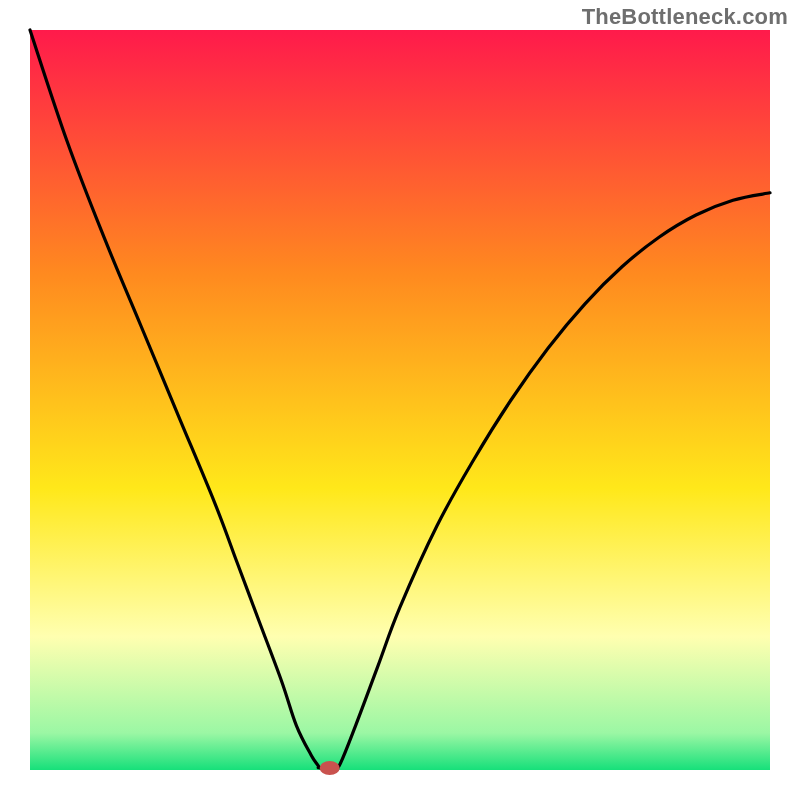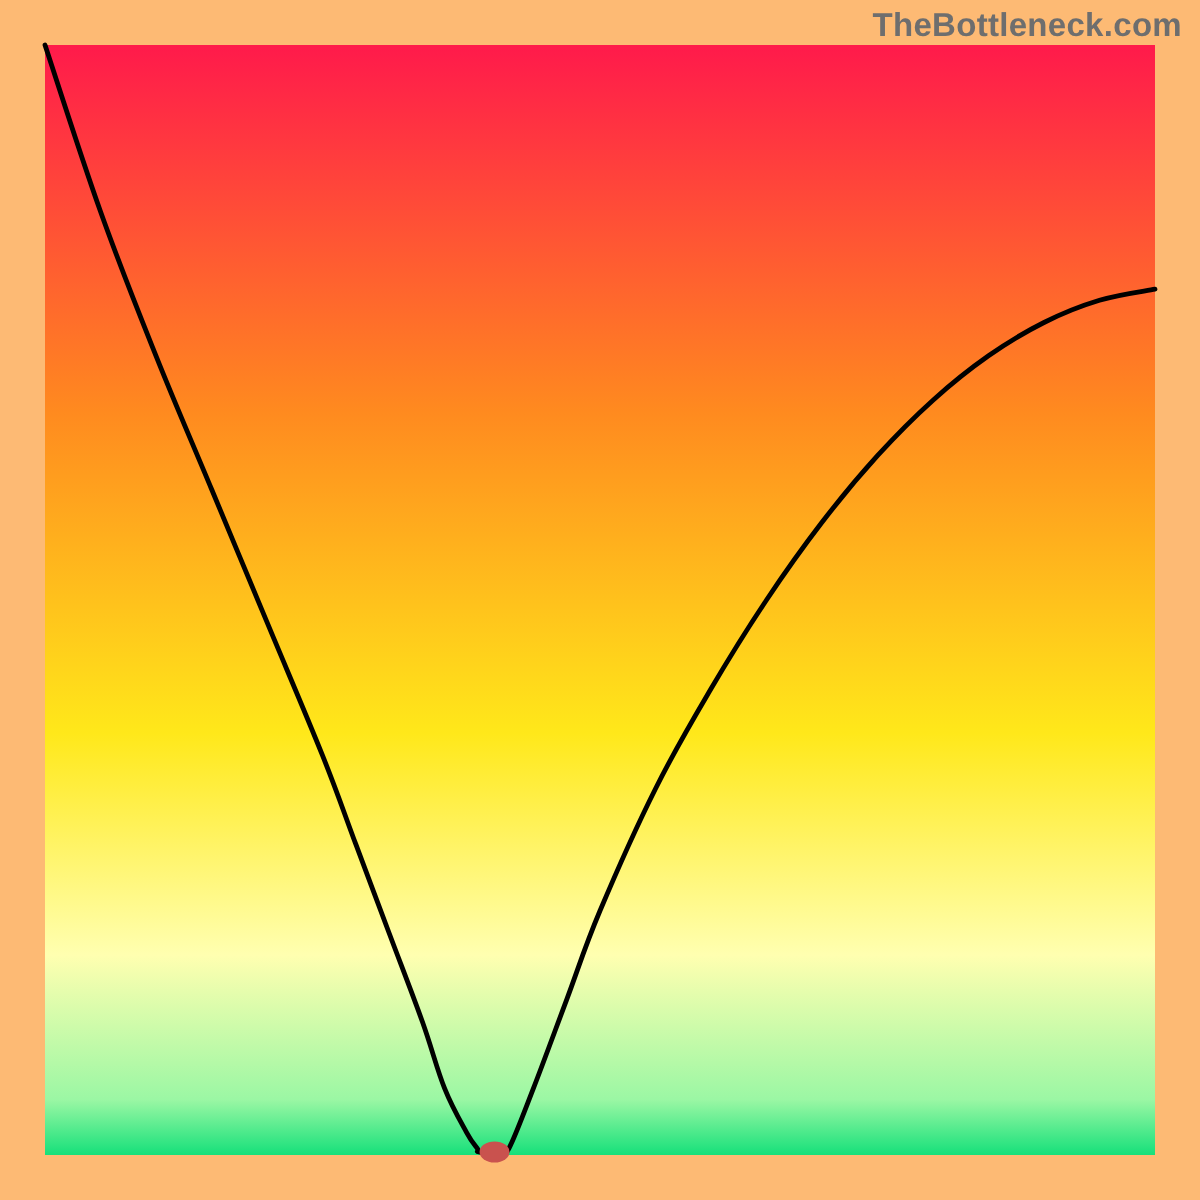--- a/index.html
+++ b/index.html
@@ -8,21 +8,21 @@
     width: 800px;
     height: 800px;
     overflow: hidden;
     background: #000;
     font-family: Arial, Helvetica, sans-serif;
   }
   .frame {
     position: relative;
     width: 800px;
     height: 800px;
-    background: #fdba74;
+    background: #ffffff;
   }
   .watermark {
     position: absolute;
     top: 4px;
     right: 12px;
     color: #6e6e6e;
     font-size: 22px;
     font-weight: 600;
     letter-spacing: 0.2px;
     z-index: 10;

